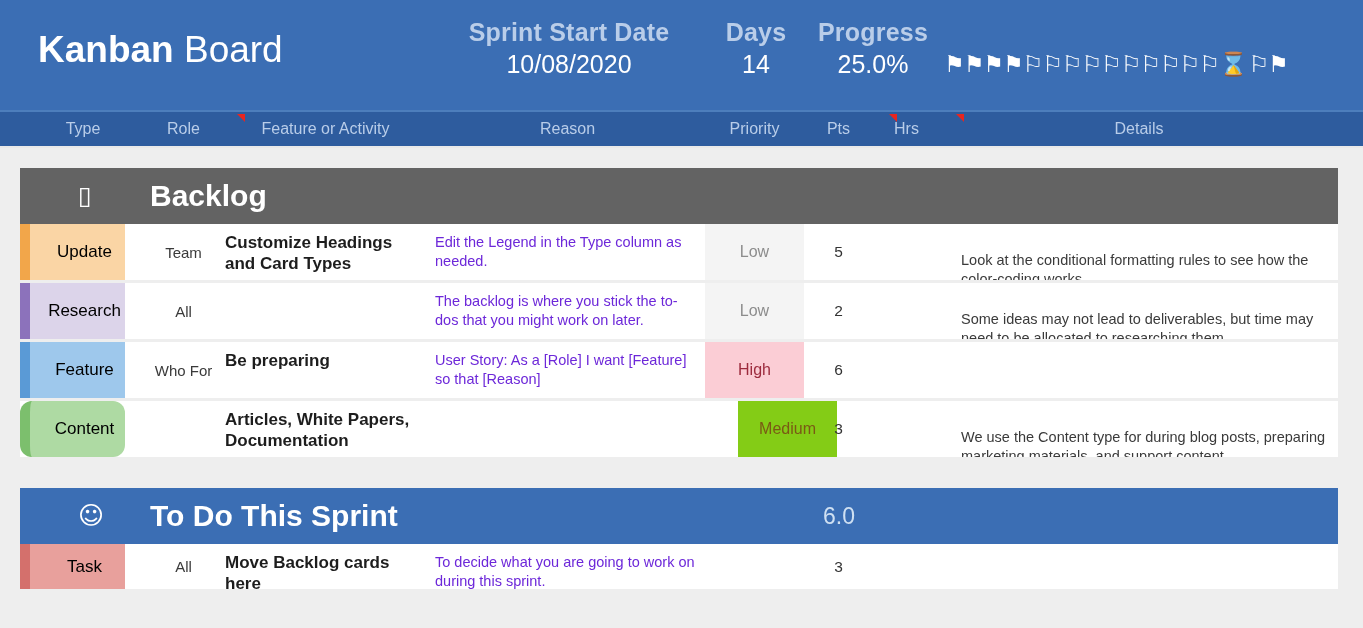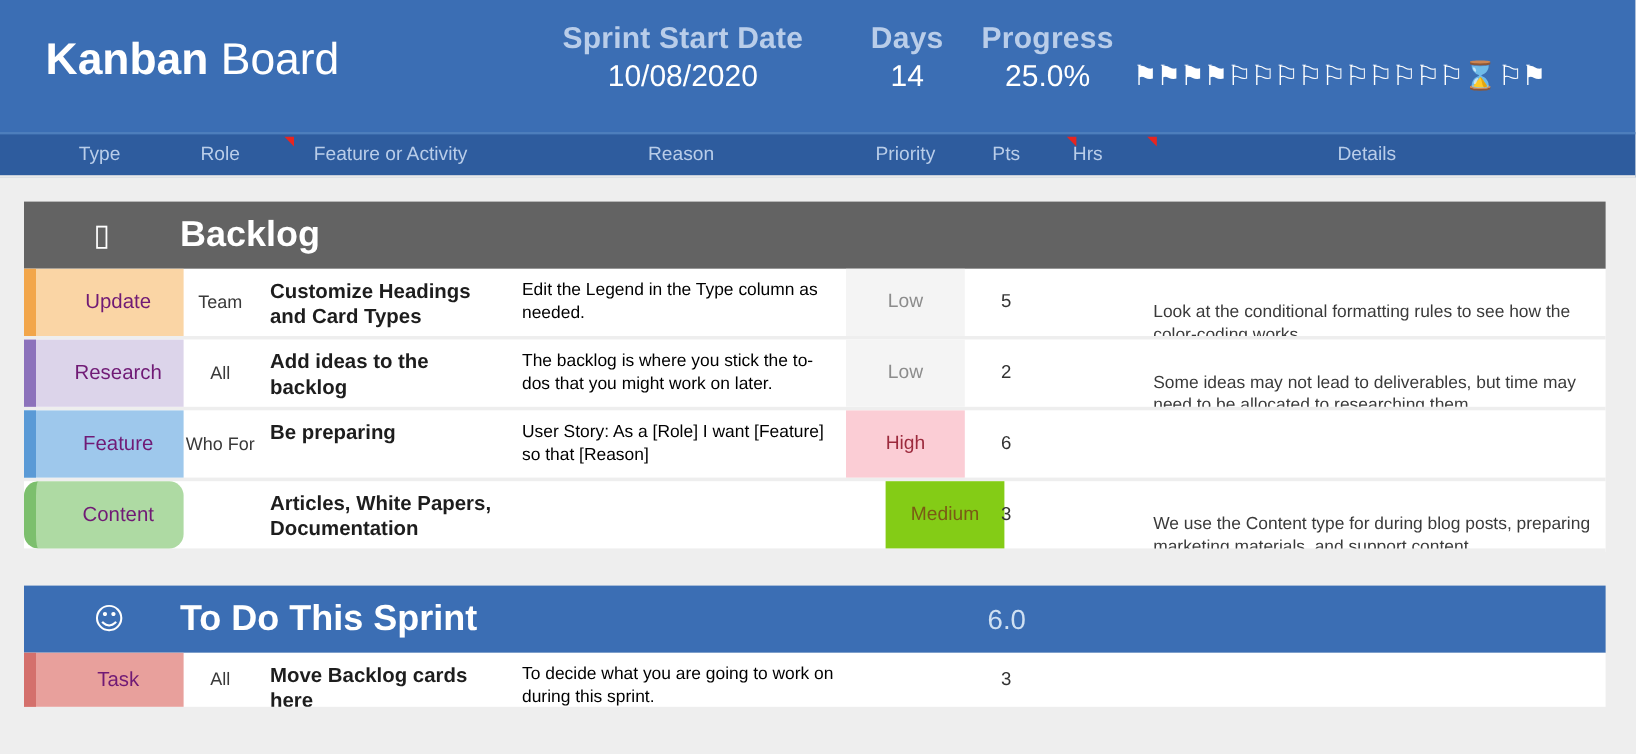--- a/index.html
+++ b/index.html
@@ -177,24 +177,24 @@
     top: 0;
     height: 100%;
     display: flex;
     align-items: center;
     padding: 0 6px;
     overflow: hidden;
   }
 
   
   .c-type {
-    left: 0; width: 133px;
+    left: 0; width: 105px;
     justify-content: center;
     font-size: 17px;
-    color: #701a75;
+    color: #000000;
     border-left: 10px solid transparent;
     padding-left: 20px;
   }
   
   .c-role {
     left: 126px; width: 75px;
     justify-content: center;
     font-size: 15px;
     color: #3a3a3a;
   }
@@ -207,21 +207,21 @@
     line-height: 1.25;
     display: block;
     padding-top: 8px;
     padding-left: 4px;
     padding-right: 8px;
   }
   
   .c-reason {
     left: 410px; width: 275px;
     font-size: 14.5px;
-    color: #000000;
+    color: #6d28d9;
     line-height: 1.32;
     display: block;
     padding-top: 9px;
     padding-left: 5px;
     padding-right: 10px;
   }
   
   .c-priority {
     left: 685px; width: 99px;
     justify-content: center;
@@ -344,21 +344,20 @@
           <div class="cell c-role">Team</div>
           <div class="cell c-reason">Edit the Legend in the Type column as needed.</div>
           <div class="cell c-priority p-low">Low</div>
           <div class="cell c-pts">5</div>
           <div class="cell c-hrs"></div>
           <div class="cell c-details">Look at the conditional formatting rules to see how the color-coding works.</div>
         </div>
         <div class="row">
           <div class="cell c-type t-research">Research</div>
           <div class="cell c-role">All</div>
-          <div class="cell c-feature">Add ideas to the backlog</div>
           <div class="cell c-reason">The backlog is where you stick the to-dos that you might work on later.</div>
           <div class="cell c-priority p-low">Low</div>
           <div class="cell c-pts">2</div>
           <div class="cell c-hrs"></div>
           <div class="cell c-details">Some ideas may not lead to deliverables, but time may need to be allocated to researching them.</div>
         </div>
         <div class="row">
           <div class="cell c-type t-feature">Feature</div>
           <div class="cell c-role">Who For</div>
           <div class="cell c-feature">Be preparing</div>

